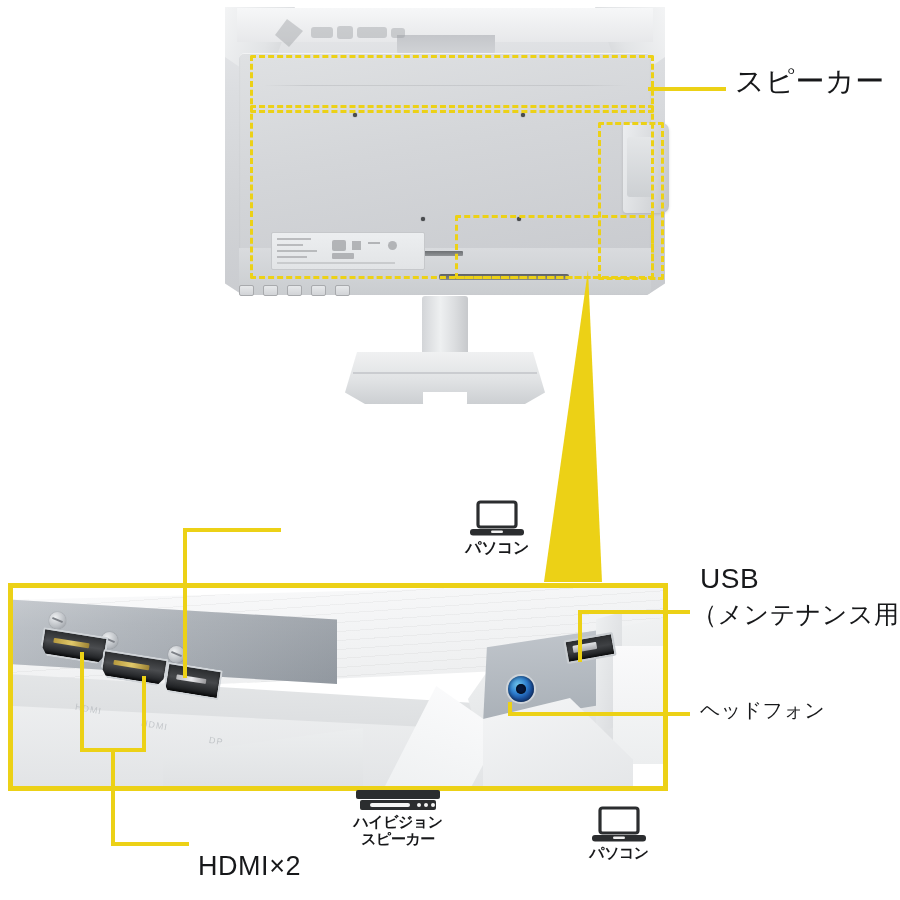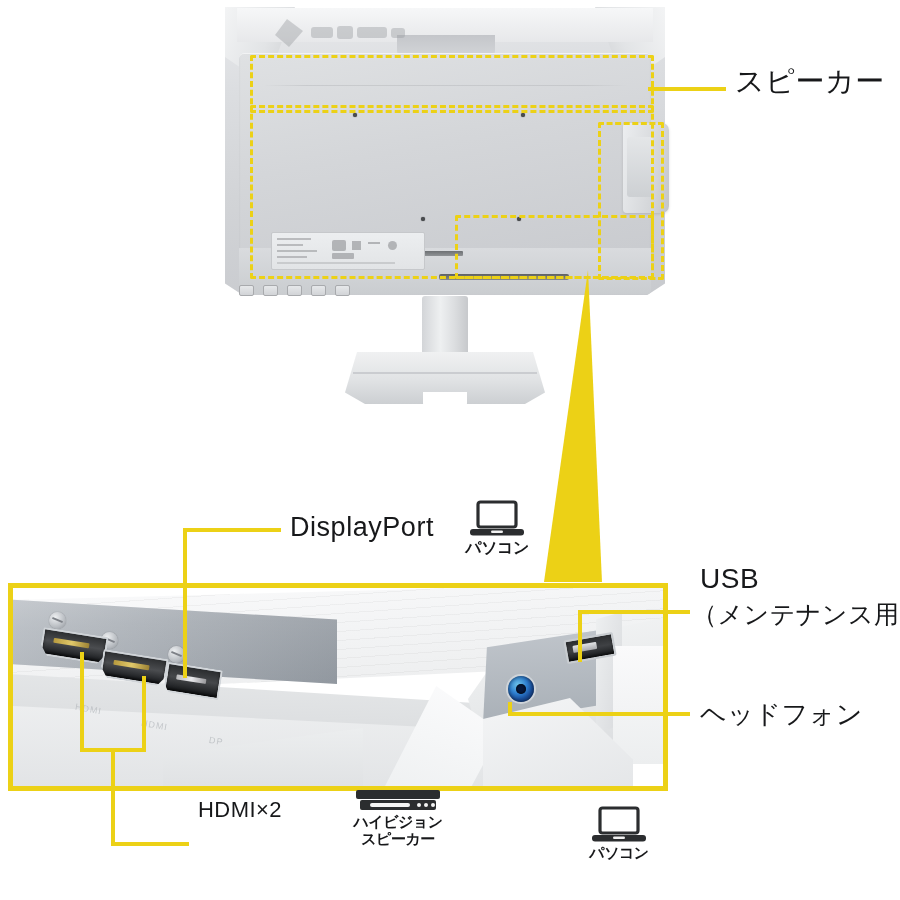--- a/index.html
+++ b/index.html
@@ -293,46 +293,45 @@
 
     <div class="jack" style="left:495px;top:88px;"></div>
 
     <div class="faintmark" style="left:62px;top:116px;">HDMI</div>
     <div class="faintmark" style="left:128px;top:132px;">HDMI</div>
     <div class="faintmark" style="left:196px;top:148px;">DP</div>
   </div>
 
   <div class="ybar" style="left:183px;top:528px;width:4px;height:150px;"></div>
   <div class="ybar" style="left:183px;top:528px;width:98px;height:4px;"></div>
-  <div class="label" style="left:290px;top:512px;font-size:27px;">DisplayPort</div>
 
   <div class="icon-wrap" style="left:460px;top:500px;width:74px;">
     <svg class="ic" width="54" height="38" viewBox="0 0 54 38">
       <rect x="8" y="2" width="38" height="25" rx="2.5" fill="none" stroke="#2b2d2f" stroke-width="3.2"></rect>
       <rect x="0" y="29" width="54" height="6.5" rx="3" fill="#2b2d2f"></rect>
       <rect x="21" y="30.5" width="12" height="2.6" rx="1.3" fill="#f2f2f2"></rect>
     </svg>
     <div class="icon-cap" style="margin-top:1px;">パソコン</div>
   </div>
 
   <div class="ybar" style="left:578px;top:610px;width:4px;height:52px;"></div>
   <div class="ybar" style="left:578px;top:610px;width:112px;height:4px;"></div>
   <div class="label" style="left:700px;top:563px;font-size:28px;">USB</div>
   <div class="label" style="left:692px;top:598px;font-size:25px;">（メンテナンス用）</div>
 
   <div class="ybar" style="left:508px;top:702px;width:4px;height:14px;"></div>
   <div class="ybar" style="left:508px;top:712px;width:182px;height:4px;"></div>
-  <div class="label" style="left:700px;top:697px;font-size:26px;">ヘッドフォン</div>
+  <div class="label" style="left:700px;top:697px;font-size:20px;">ヘッドフォン</div>
 
   <div class="ybar" style="left:80px;top:652px;width:4px;height:100px;"></div>
   <div class="ybar" style="left:142px;top:676px;width:4px;height:76px;"></div>
   <div class="ybar" style="left:80px;top:748px;width:66px;height:4px;"></div>
   <div class="ybar" style="left:111px;top:748px;width:4px;height:98px;"></div>
   <div class="ybar" style="left:111px;top:842px;width:78px;height:4px;"></div>
-  <div class="label" style="left:198px;top:797px;font-size:22px;">HDMI×2</div>
+  <div class="label" style="left:198px;top:851px;font-size:27px;">HDMI×2</div>
 
   <div class="icon-wrap" style="left:336px;top:788px;width:124px;">
     <svg class="ic" width="84" height="24" viewBox="0 0 84 24">
       <rect x="0" y="2" width="84" height="9" rx="2" fill="#2b2d2f"></rect>
       <rect x="4" y="12" width="76" height="10" rx="2" fill="#2b2d2f"></rect>
       <rect x="14" y="15" width="40" height="4" rx="2" fill="#f4f4f4"></rect>
       <circle cx="63" cy="17" r="2" fill="#f4f4f4"></circle>
       <circle cx="70" cy="17" r="2" fill="#f4f4f4"></circle>
       <circle cx="77" cy="17" r="2" fill="#f4f4f4"></circle>
     </svg>

